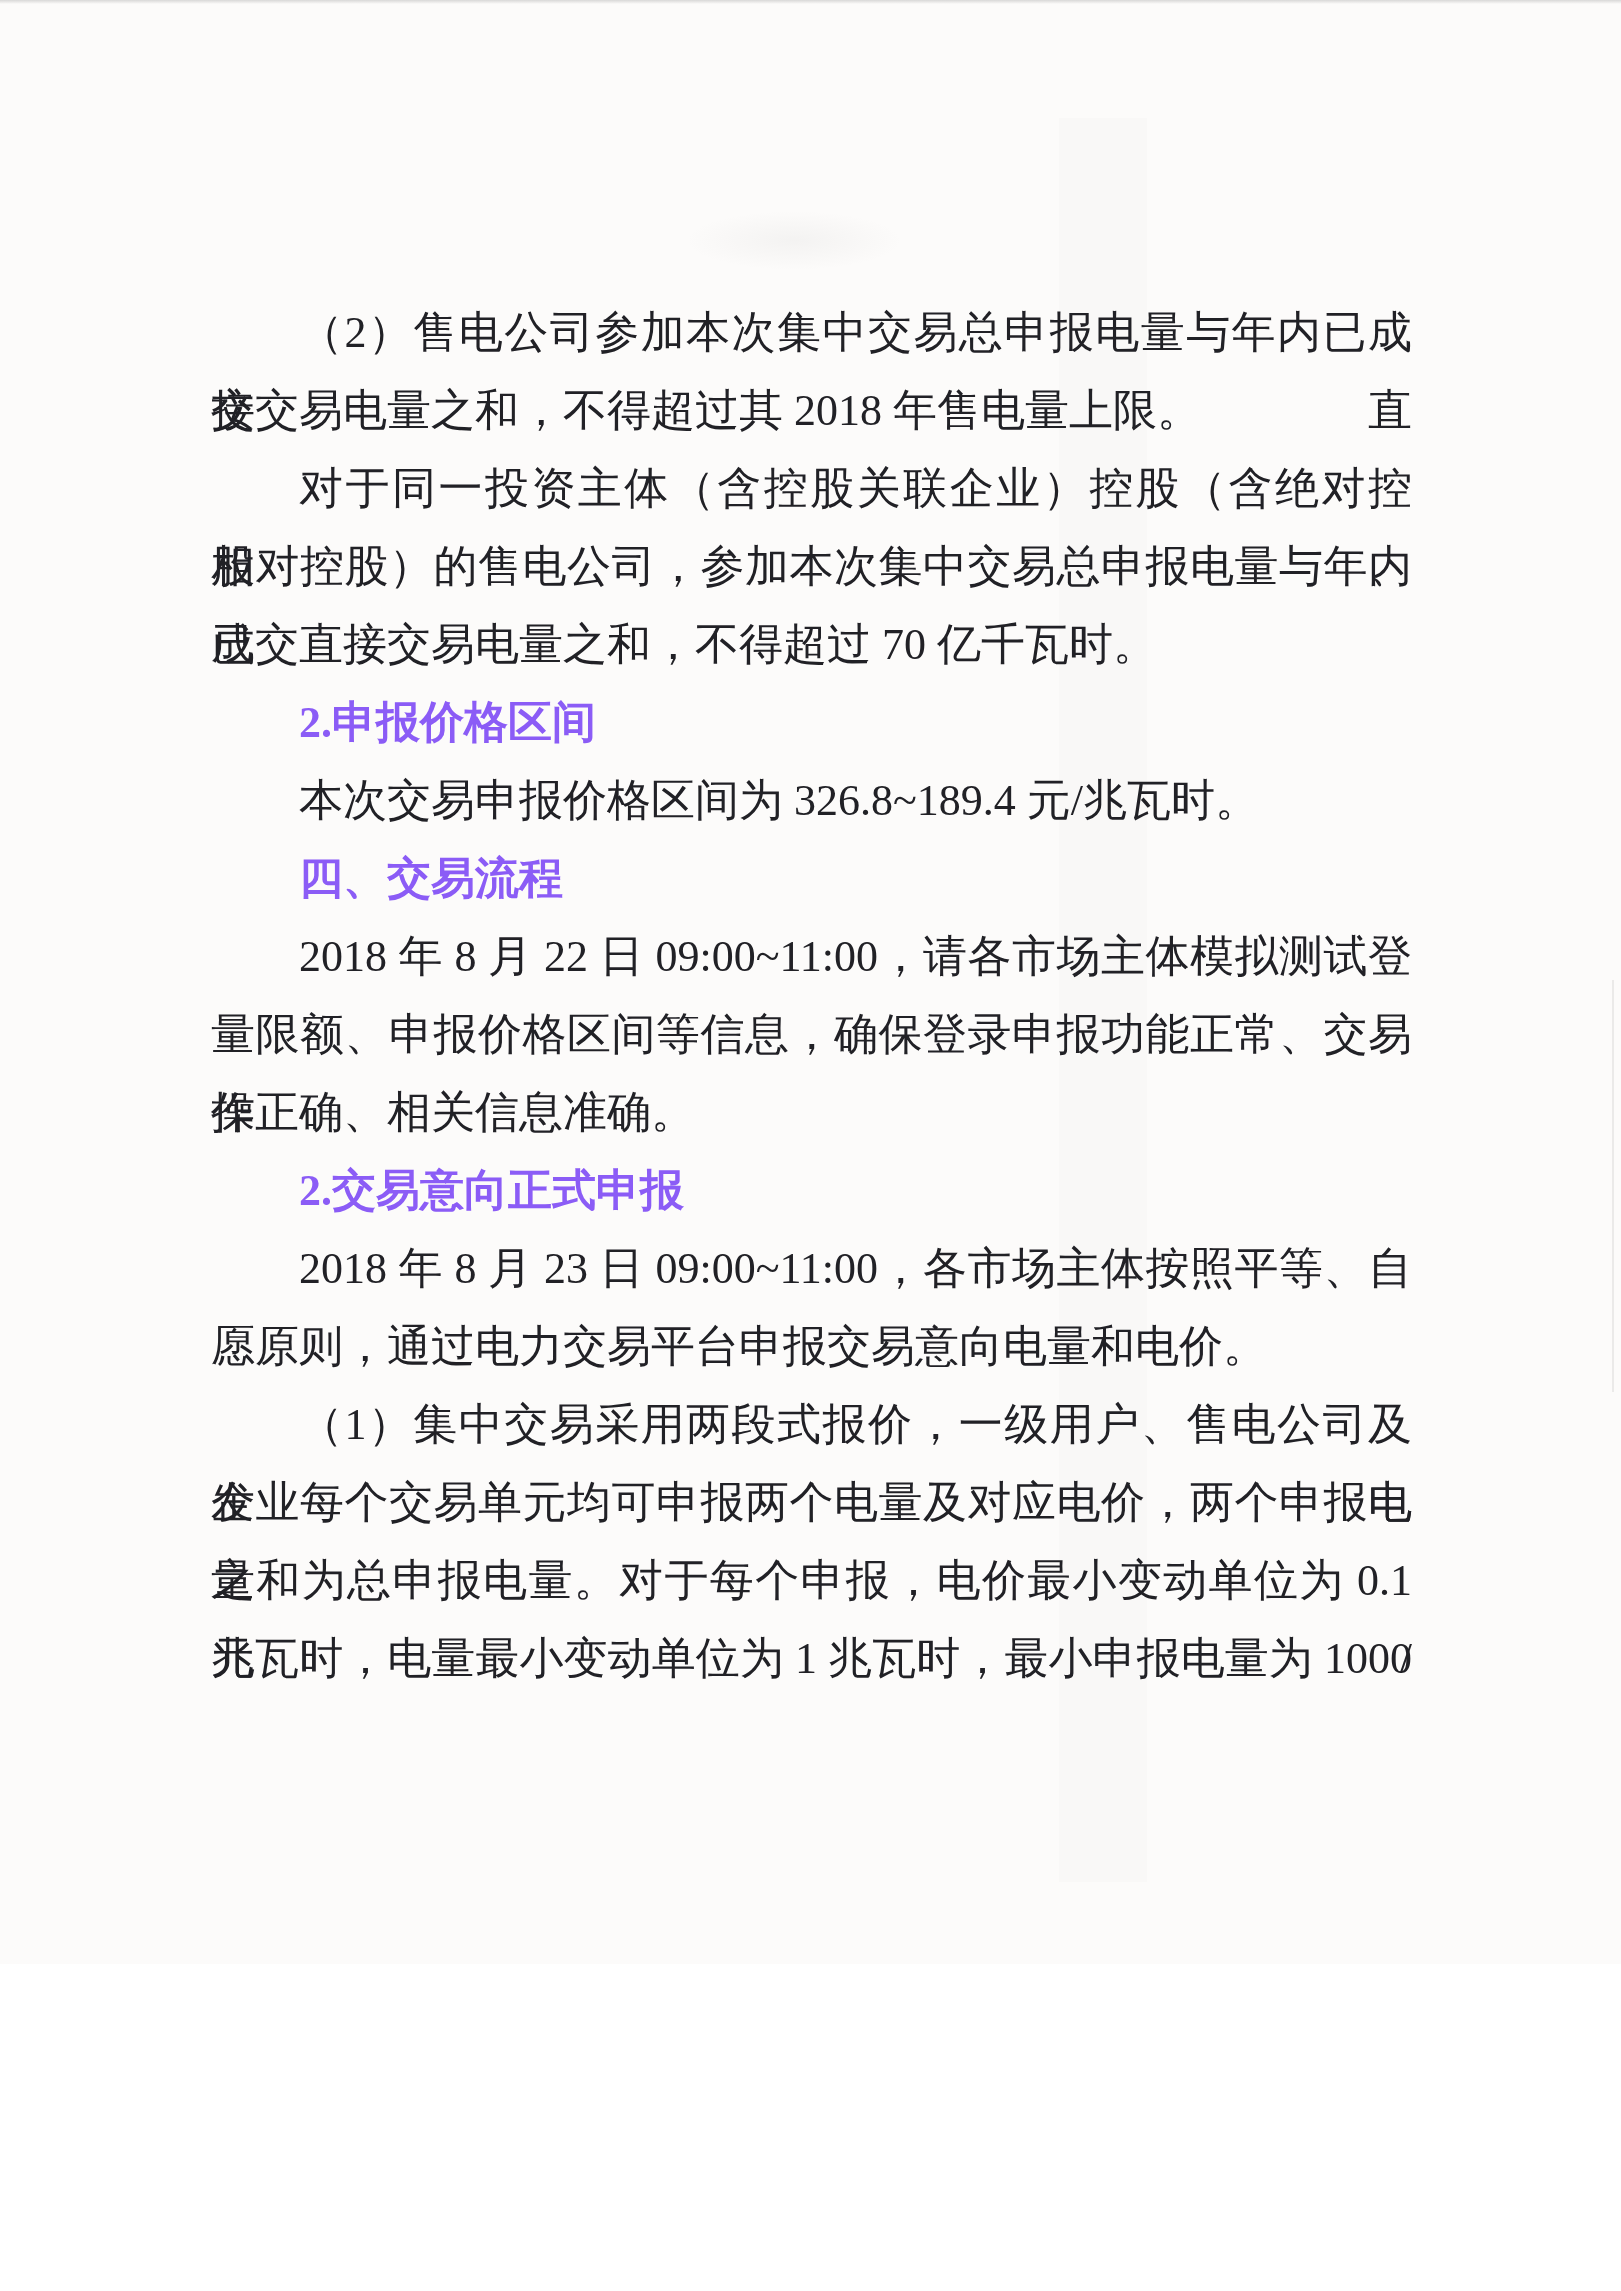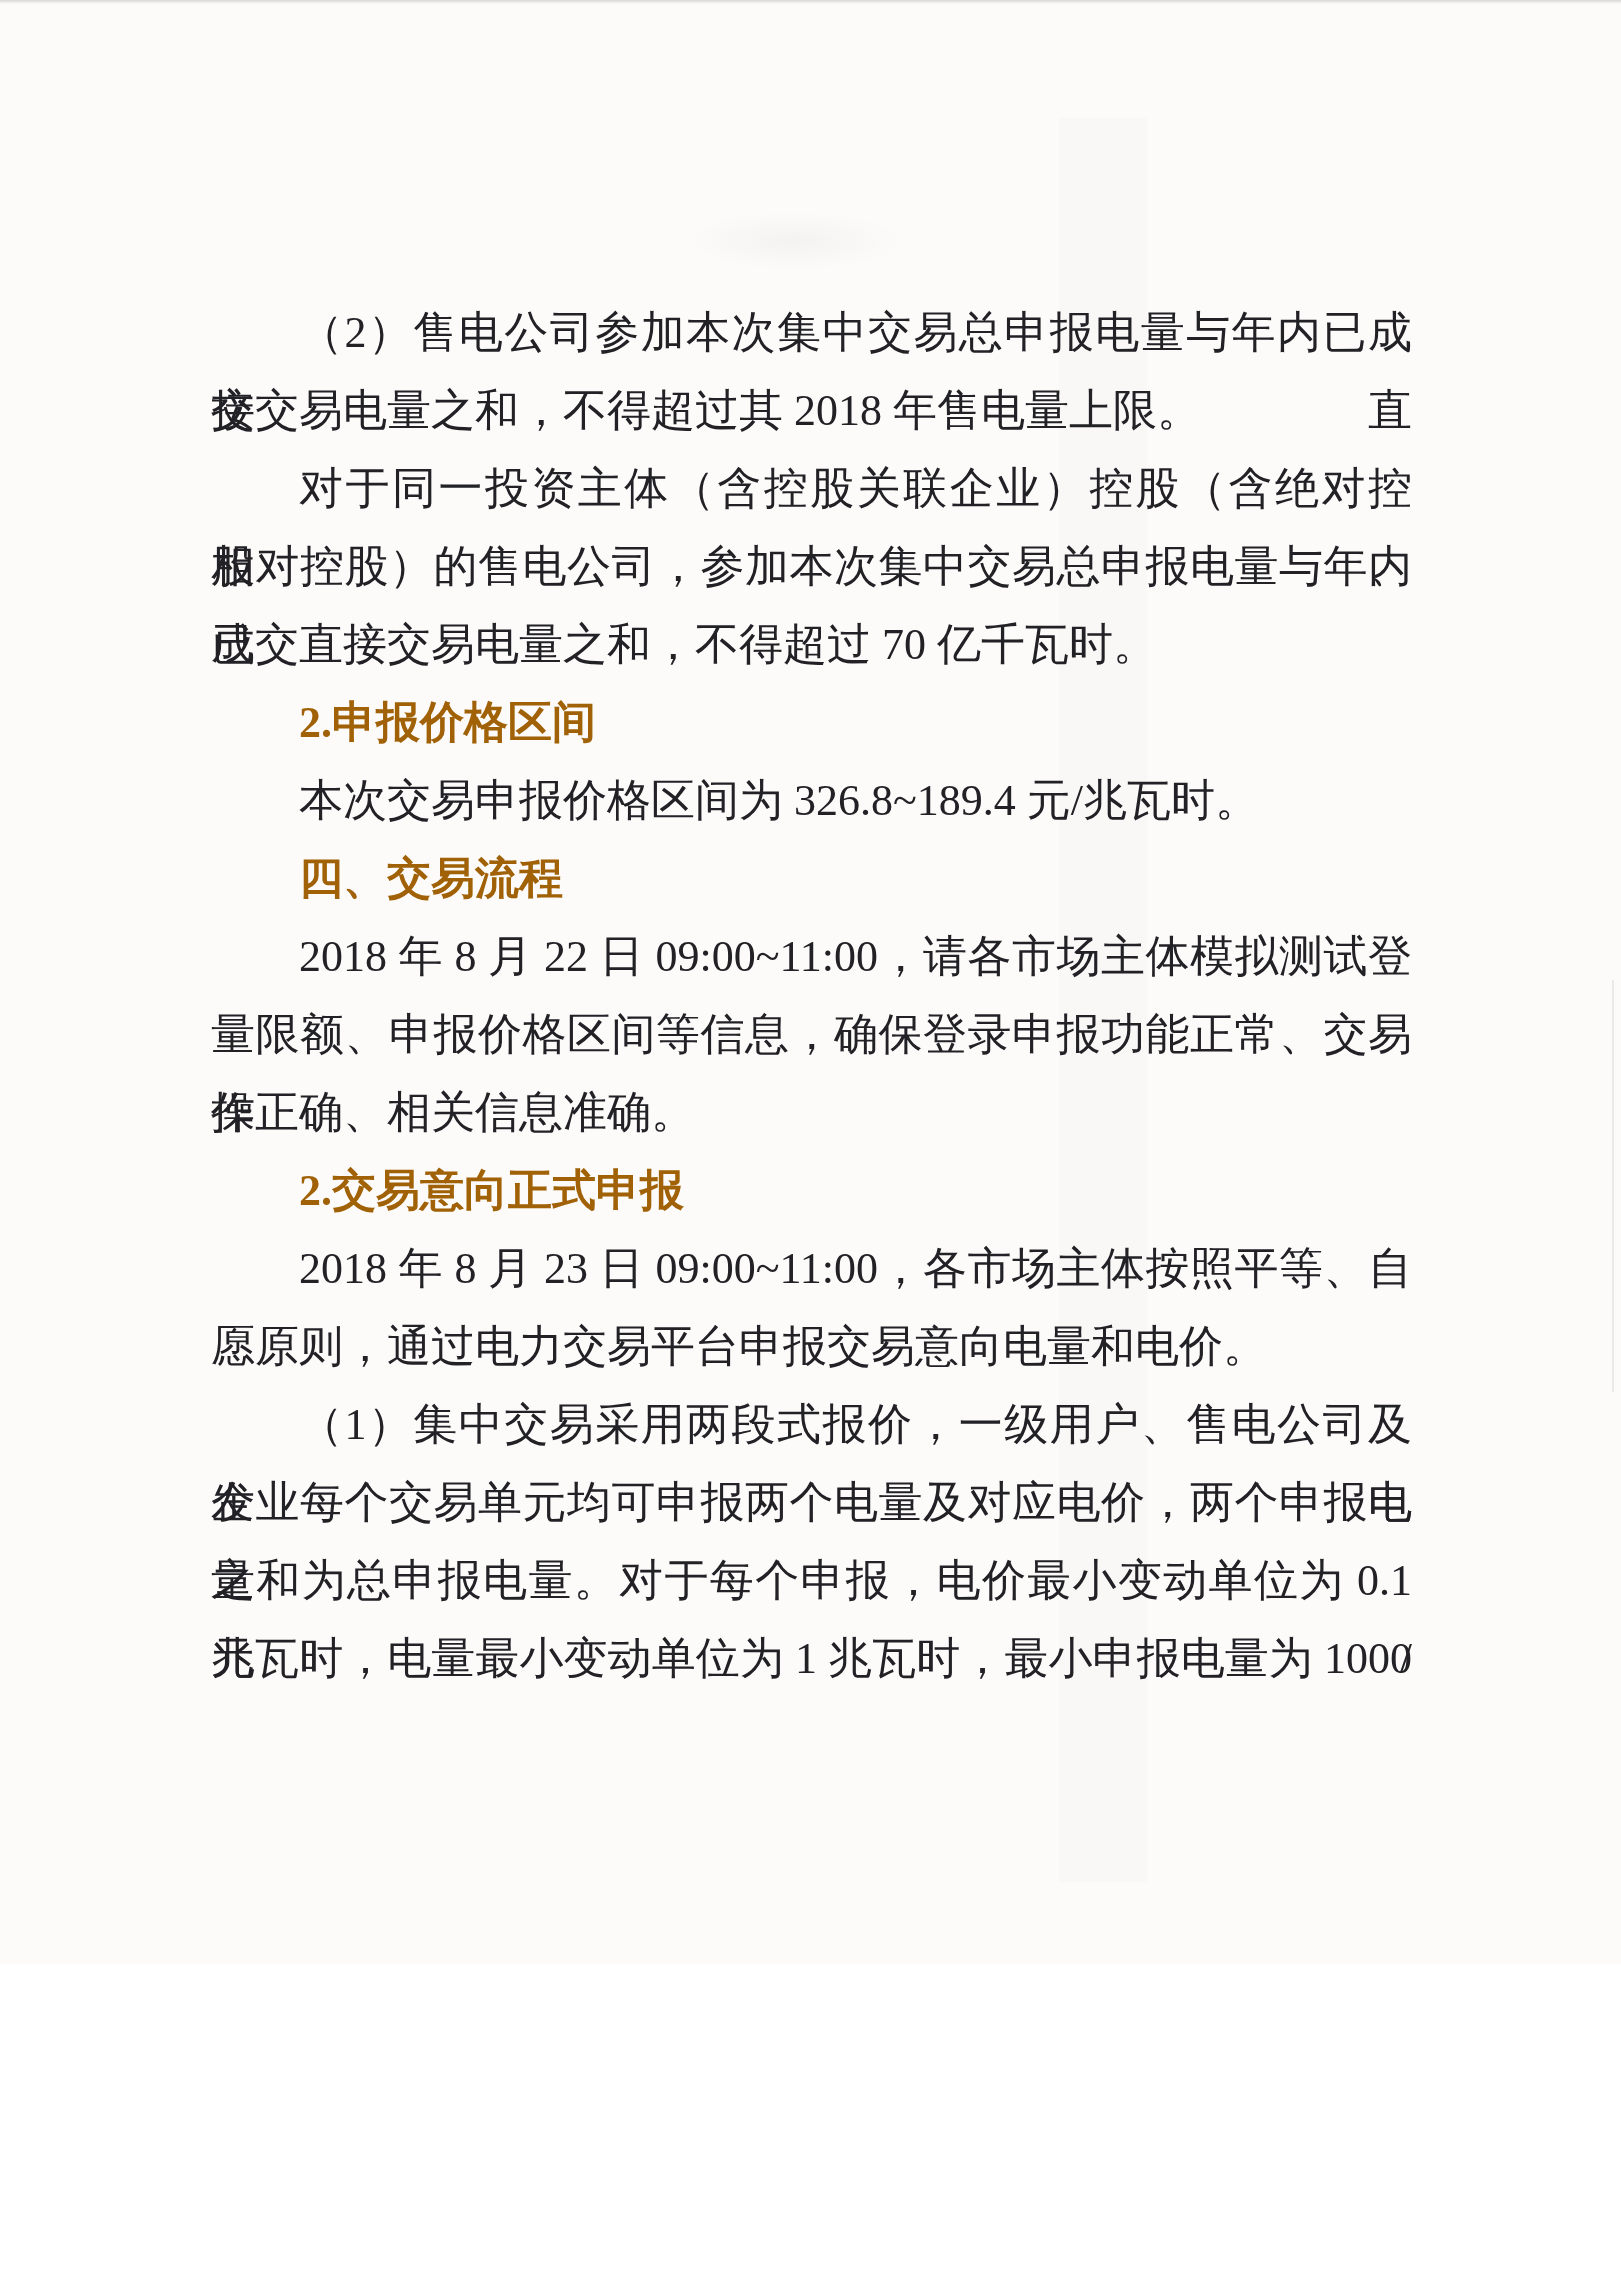--- a/index.html
+++ b/index.html
@@ -70,21 +70,21 @@
   }
   .line {
     height: 78px;
     line-height: 78px;
     font-size: 44px;
     color: #212126;
     white-space: normal;
     overflow: visible;
   }
   .line.indent { text-indent: 88px; }
-  .line.bold   { font-weight: 700; color: #a16207; }
+  .line.bold   { font-weight: 700; color: #8b5cf6; }
   .line.fill {
     text-align: justify;
     text-align-last: justify;
     text-justify: inter-character;
   }
   .footer {
     position: absolute;
     top: 2047px;
     left: 0;
     width: 1621px;

